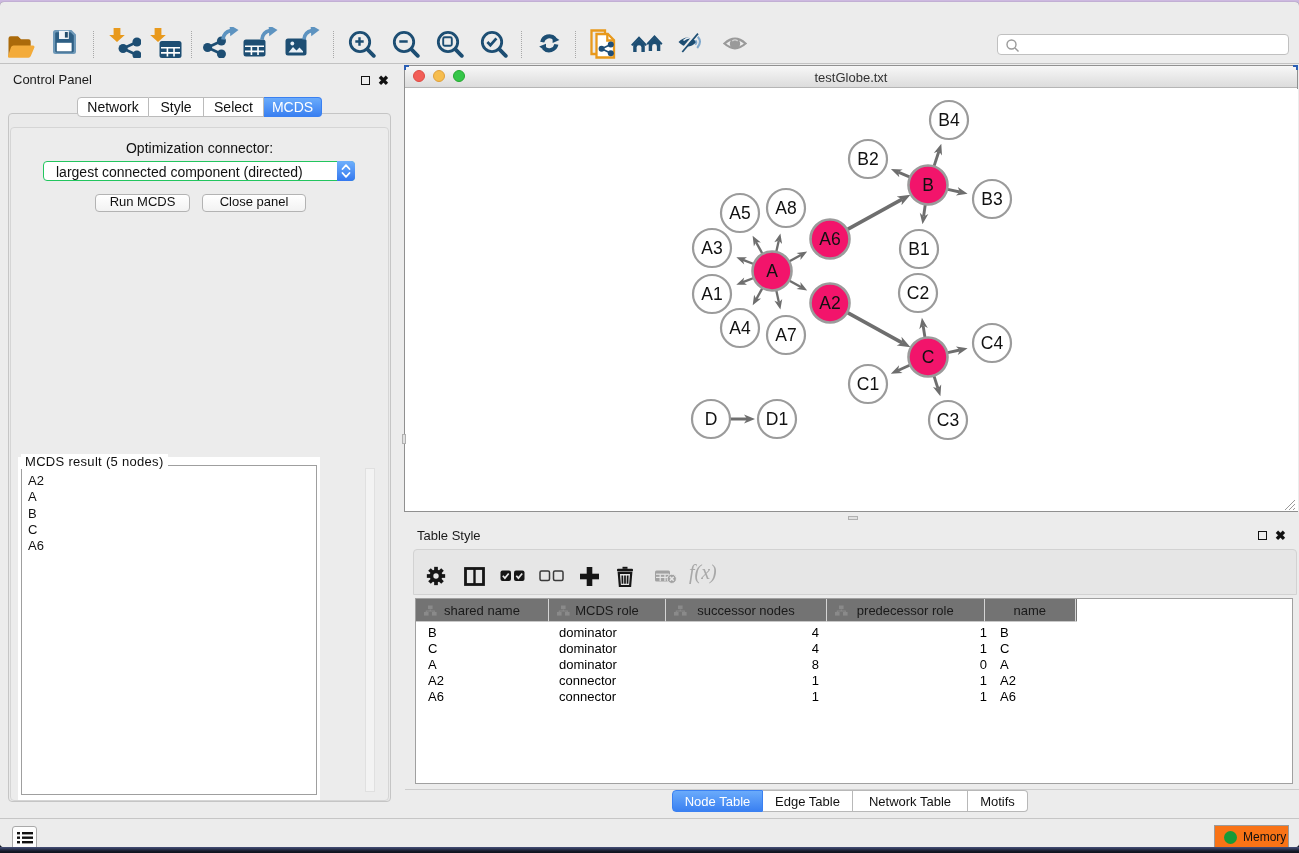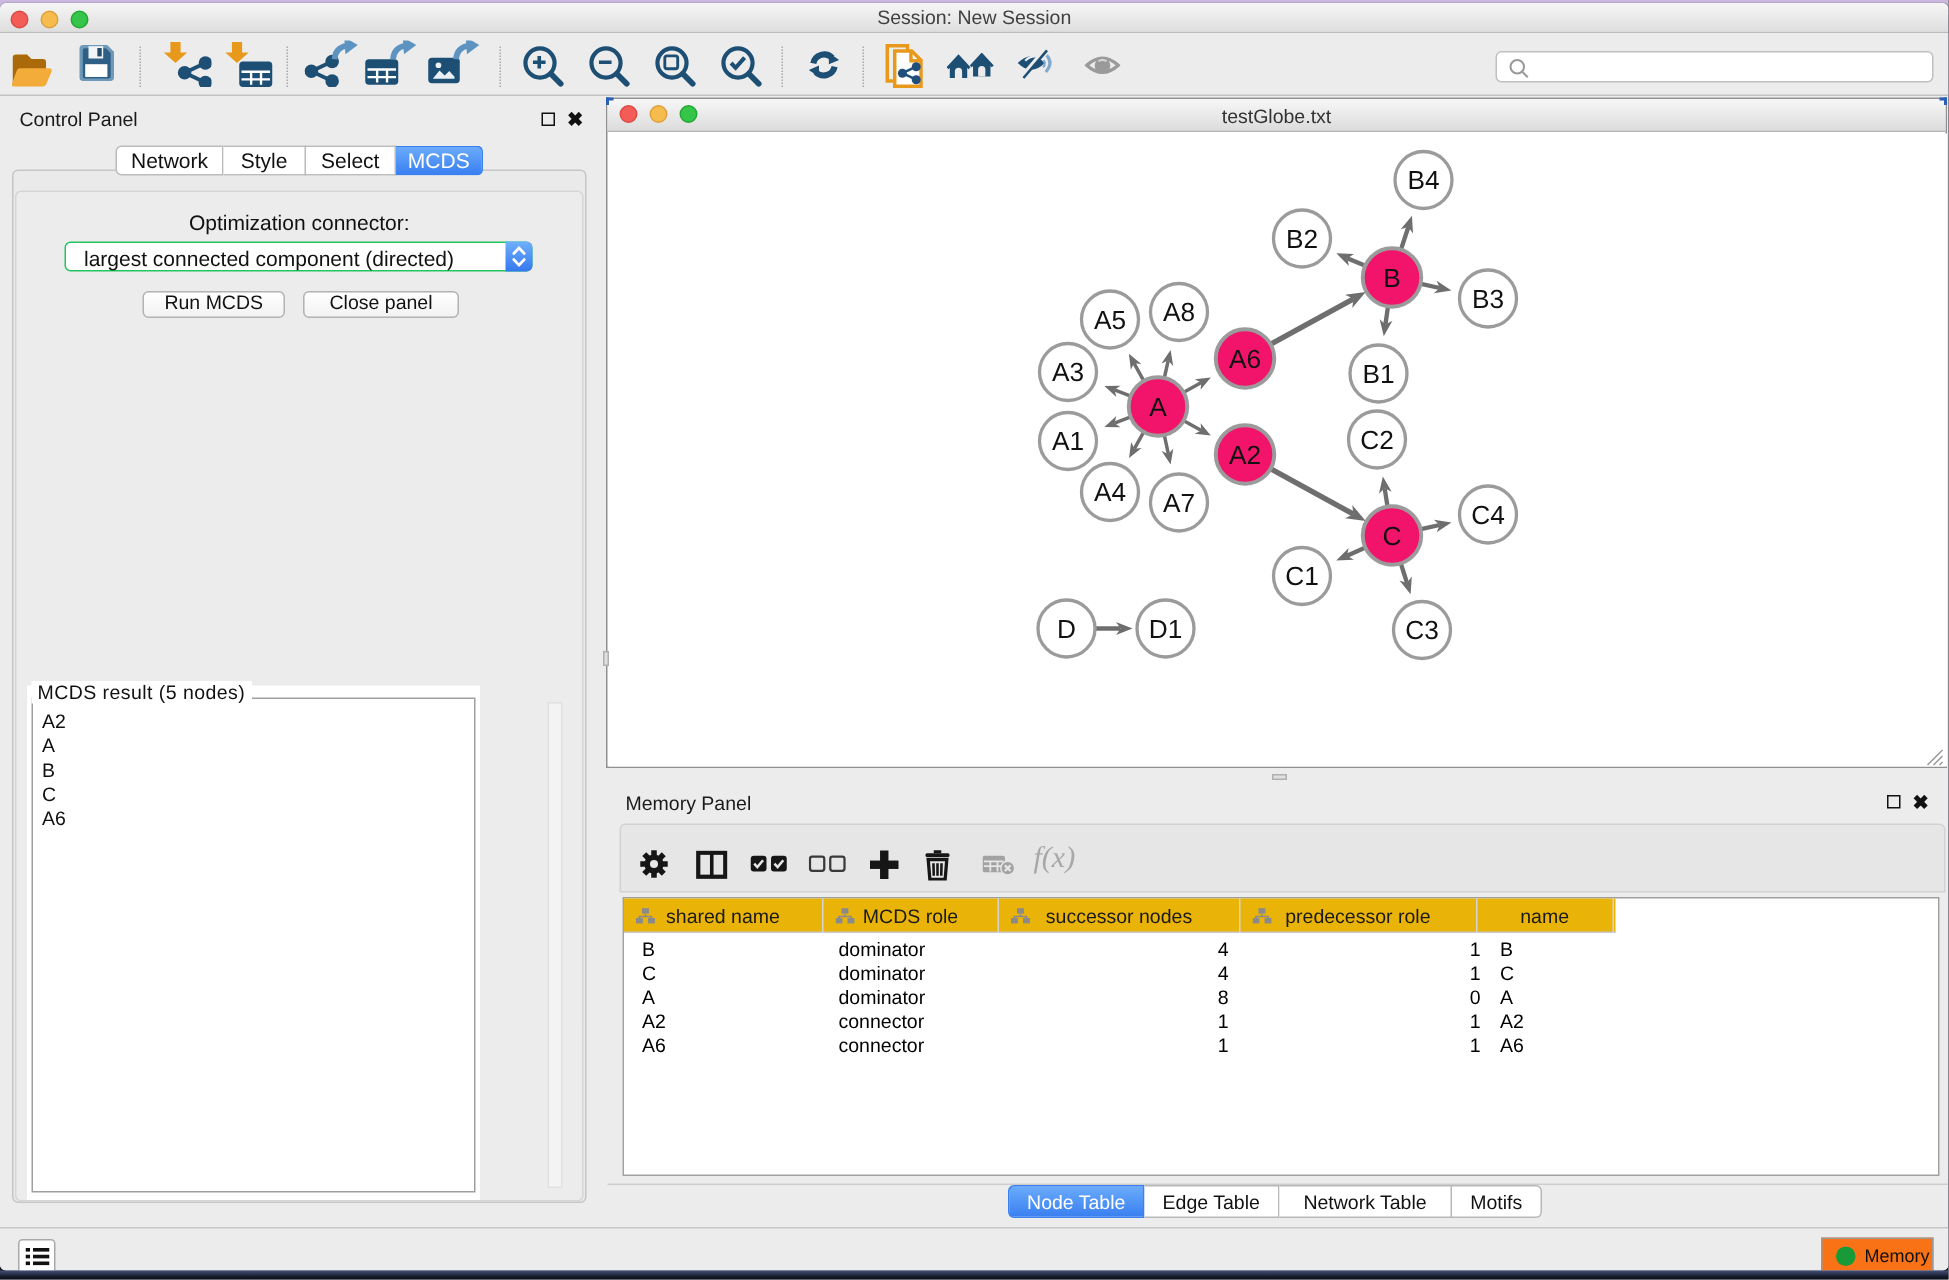--- a/index.html
+++ b/index.html
@@ -56,42 +56,36 @@
 #gcanvas { position:absolute; left:1px; top:23px; width:892px; height:422px; background:#fff; font-family:"Liberation Sans",sans-serif; }
 #bluecorner { position:absolute; left:404px; top:63px; width:5px; height:5px; border-left:2px solid #2b5fb5; border-top:2px solid #2b5fb5; z-index:6; }
 .grip { position:absolute; width:12px; height:12px; }
 .handledot { position:absolute; background:#e0e0e0; border:1px solid #b0b0b0; z-index:7; }
 
 
 #tpanel { position:absolute; left:405px; top:518px; width:894px; height:298px; }
 #tpanel .hdr { position:absolute; left:12px; top:8px; font-size:13px; color:#1a1a1a; }
 #ttoolbar { position:absolute; left:8px; top:29px; width:884px; height:46px; background:#e6e6e6; border:1px solid #d2d2d2; border-radius:4px 4px 0 0; }
 #ttable { position:absolute; left:10px; top:78px; width:878px; height:186px; background:#fff; border:1px solid #a0a0a0; font-size:13px; }
-#thead { position:absolute; left:0; top:0; height:23px; width:661px; background:#eab308; border-bottom:1px solid #c8c8c8; }
+#thead { position:absolute; left:0; top:0; height:23px; width:661px; background:#737373; border-bottom:1px solid #c8c8c8; }
 .hcell { position:absolute; top:0; height:23px; border-right:1px solid #d4d4d4; }
 .hcell .txt { position:absolute; width:100%; top:4px; text-align:center; font-size:13px; color:#1a1a1a; }
 .trow { position:absolute; left:0; height:16px; width:660px; }
 .trow div { position:absolute; top:0; }
 #ttabs { position:absolute; left:0px; top:269px; width:894px; height:27px; border-top:1px solid #cdcdcd; }
 #ttabs .grp { position:absolute; left:267px; top:0px; height:22px; display:flex; font-size:13px; }
 #ttabs .tab { background:#fff; border:1px solid #b8b8b8; border-left:none; text-align:center; line-height:21px; color:#111; }
 #ttabs .tab.first { border-left:1px solid #b8b8b8; border-radius:4px 0 0 4px; }
 #ttabs .tab.last { border-radius:0 4px 4px 0; }
 #ttabs .tab.sel { background:linear-gradient(#6aabfb,#3a80f1); color:#fff; border-color:#3a80f1; }
 </style>
 </head>
 <body>
 <div id="desktop-top"></div>
 <div id="appwin">
-  <div id="titlebar">
-    <div class="tl r" style="left:7px"></div>
-    <div class="tl y" style="left:27px"></div>
-    <div class="tl g" style="left:47px"></div>
-    <div class="title">Session: New Session</div>
-  </div>
   <div id="toolbar">
     <svg class="tbi" style="left:4px;top:9px" width="33" height="27" viewBox="0 0 33 27">
         <path d="M4.5 26 L4.5 7.5 a2.2 2.2 0 0 1 2.2 -2.2 h7.3 l3 3 h7.5 a2.2 2.2 0 0 1 2.2 2.2 v6 h-18 z" fill="#ab6a0a"></path>
         <path d="M9.5 14.5 h19.5 a1.5 1.5 0 0 1 1.4 2.1 l-3.6 8.5 a2.6 2.6 0 0 1 -2.4 1.6 H5.2 a1.3 1.3 0 0 1 -1.2 -1.8 l3.1 -8.8 a2.6 2.6 0 0 1 2.4 -1.6 z" fill="#f3ab3a"></path>
       </svg>
 <svg class="tbi" style="left:52px;top:7px" width="25" height="26" viewBox="0 0 25 26">
         <path d="M1 3.5 a2.5 2.5 0 0 1 2.5 -2.5 h16 l4.5 4.5 v17 a2.5 2.5 0 0 1 -2.5 2.5 h-18 a2.5 2.5 0 0 1 -2.5 -2.5 z" fill="#6f99b8"></path>
         <path d="M3.2 4.6 a1.4 1.4 0 0 1 1.4 -1.4 h14 l3.2 3.2 v15.6 a1.4 1.4 0 0 1 -1.4 1.4 h-15.8 a1.4 1.4 0 0 1 -1.4 -1.4 z" fill="#2e5f84"></path>
         <rect x="7" y="1.8" width="9.8" height="8.2" fill="#f2f5f8"></rect>
         <rect x="12.9" y="3" width="2.9" height="5.6" fill="#234d6b"></rect>
@@ -335,21 +329,21 @@
     <svg class="grip" style="left:879px;top:433px" viewBox="0 0 12 12">
         <path d="M11 1 L1 11 M11 5 L5 11 M11 9 L9 11" stroke="#9a9a9a" stroke-width="1"></path>
       </svg>
   </div>
   <div id="bluecorner"></div>
     <div style="position:absolute;left:1293px;top:63px;width:5px;height:5px;border-right:2px solid #2b5fb5;border-top:2px solid #2b5fb5;z-index:6"></div>
   <div class="handledot" style="left:402px;top:432px;width:4px;height:10px"></div>
   <div class="handledot" style="left:848px;top:514px;width:10px;height:4px"></div>
 
   <div id="tpanel">
-    <div class="hdr">Memory Panel</div>
+    <div class="hdr">Table Style</div>
     <div class="winbtns" style="left:853px"><span class="sqbtn"></span><span class="xbtn">✖</span></div>
     <div id="ttoolbar">
         <svg style="position:absolute;left:12px;top:16px" width="20" height="20" viewBox="0 0 20 20">
           <circle cx="10" cy="10" r="6.4" fill="#161616"></circle>
           <circle cx="10" cy="10" r="2.7" fill="#e6e6e6"></circle>
           <rect x="15.450000000000001" y="8.15" width="3.7" height="3.7" fill="#161616" transform="rotate(0 17.3 10.0)"></rect>
           <rect x="13.311879502661798" y="13.311879502661798" width="3.7" height="3.7" fill="#161616" transform="rotate(45 15.2 15.2)"></rect>
           <rect x="8.15" y="15.450000000000001" width="3.7" height="3.7" fill="#161616" transform="rotate(90 10.0 17.3)"></rect>
           <rect x="2.9881204973382034" y="13.311879502661798" width="3.7" height="3.7" fill="#161616" transform="rotate(135 4.8 15.2)"></rect>
           <rect x="0.8500000000000001" y="8.150000000000002" width="3.7" height="3.7" fill="#161616" transform="rotate(180 2.7 10.0)"></rect>

